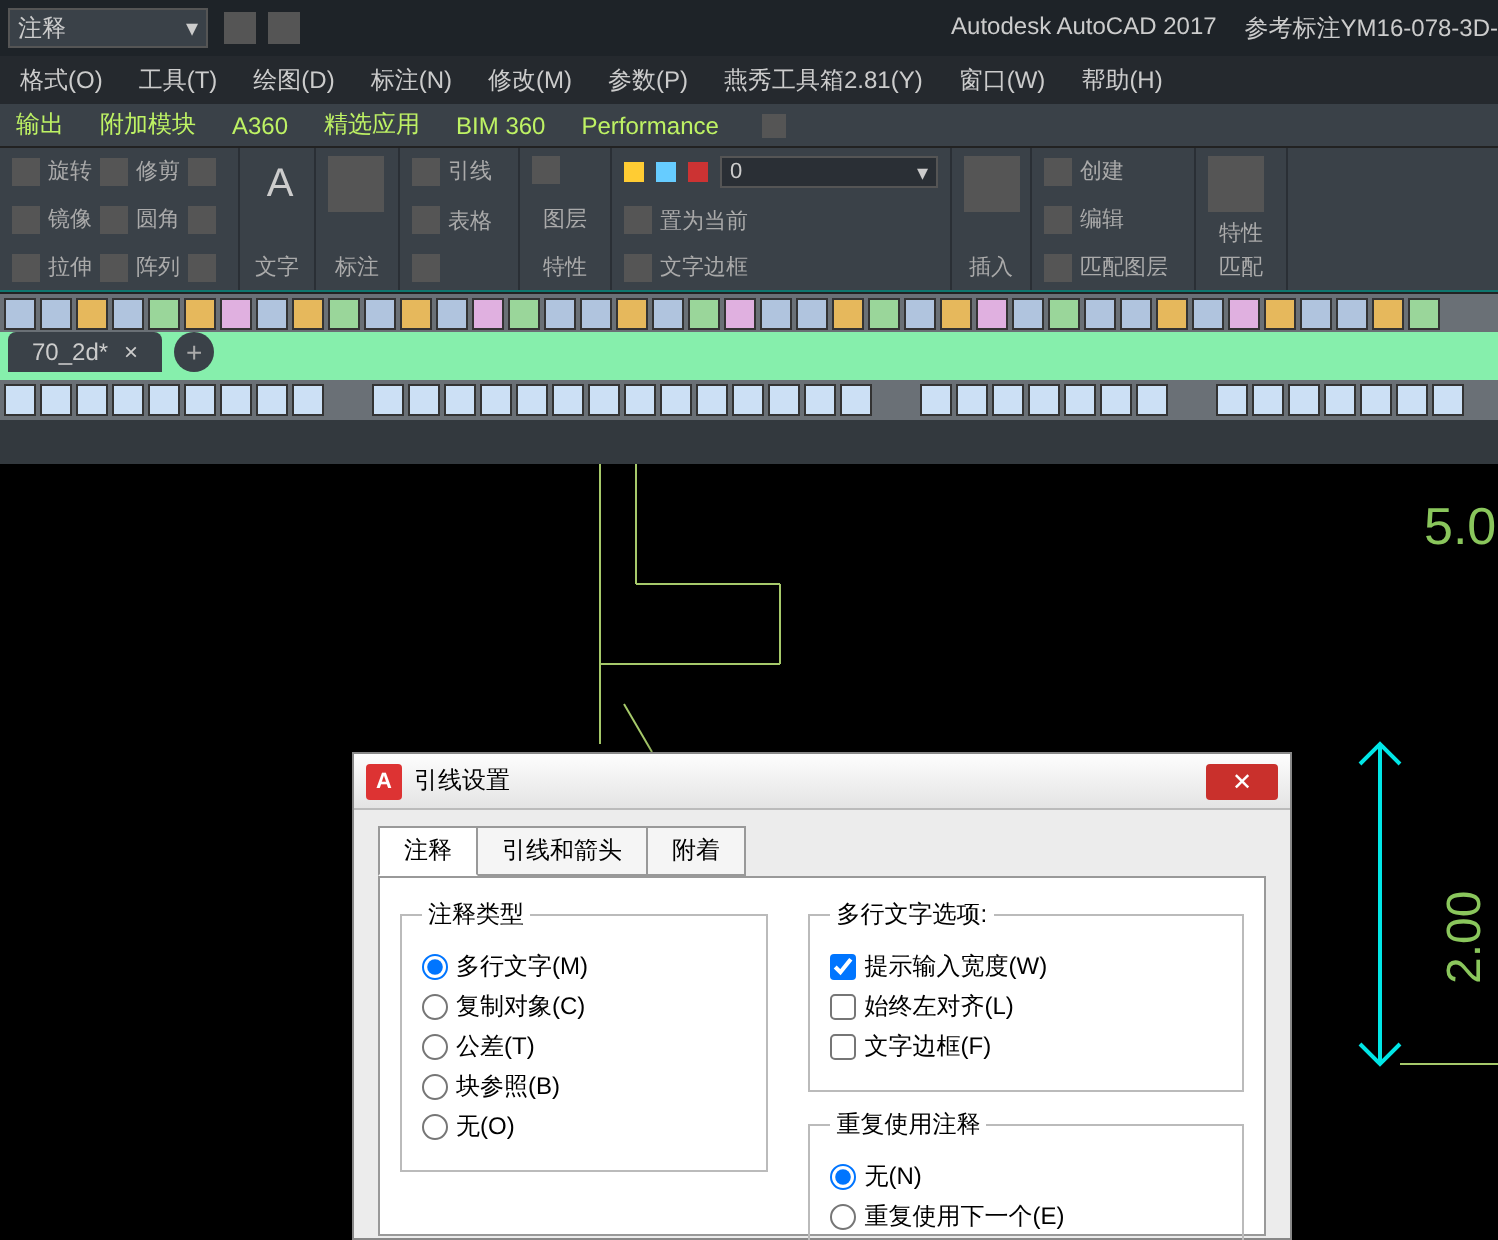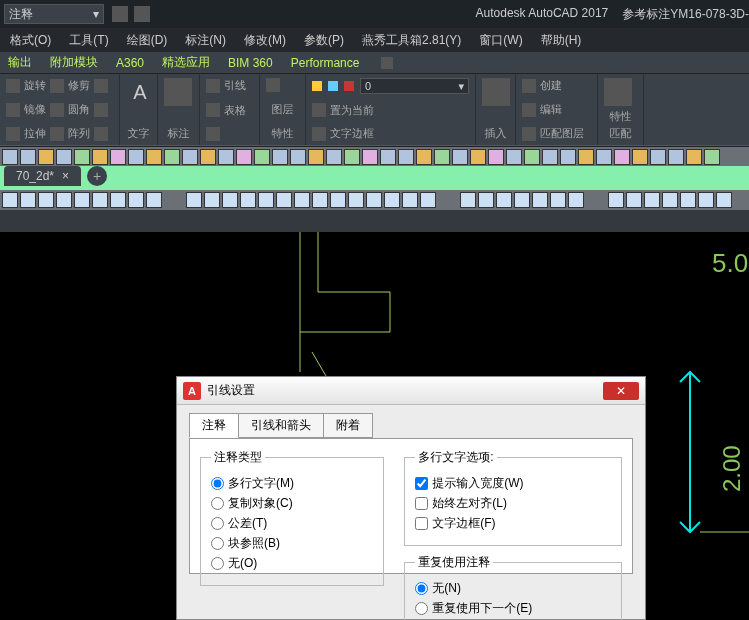--- a/index.html
+++ b/index.html
@@ -48,21 +48,21 @@
 .canvas svg { position: absolute; top:0; left:0; }
 
 
 .dlg { position: absolute; left: 176px; top: 376px; width: 470px; height: 244px; background: #ececec; border: 1px solid #888; box-shadow: 2px 2px 8px rgba(0,0,0,0.5); }
 .dlg .dtitle { height: 28px; background: linear-gradient(#fdfdfd,#e4e4e4); display: flex; align-items: center; padding: 0 6px; font-size: 12px; border-bottom: 1px solid #bbb; }
 .dlg .dtitle .aicon { width: 18px; height: 18px; background: #d33; margin-right: 6px; display: inline-flex; align-items: center; justify-content: center; color: #fff; font-weight: bold; font-size: 11px; border-radius: 2px; }
 .dlg .dtitle .close { margin-left: auto; width: 36px; height: 18px; background: #c9302c; color: #fff; display: flex; align-items: center; justify-content: center; border-radius: 2px; font-size: 12px; }
 .dlg .tabstrip { display: flex; padding: 8px 12px 0 12px; font-size: 12px; }
 .dlg .tabstrip .t { padding: 3px 12px; border: 1px solid #999; background: #f5f5f5; margin-right: -1px; }
 .dlg .tabstrip .t.active { background: #fff; border-bottom: 1px solid #fff; position: relative; z-index: 1; }
-.dlg .body { margin: 0 12px 10px 12px; border: 1px solid #999; background: #fff; height: 136px; padding: 10px; display: flex; gap: 20px; font-size: 12px; }
+.dlg .body { margin: 0 12px 10px 12px; border: 1px solid #999; background: #fff; height: 180px; padding: 10px; display: flex; gap: 20px; font-size: 12px; }
 fieldset { border: 1px solid #bbb; padding: 6px 10px 10px 10px; }
 legend { font-size: 12px; padding: 0 3px; }
 .opt { display: flex; align-items: center; gap: 4px; margin: 3px 0; }
 .opt input { margin: 0; }
 .col { display: flex; flex-direction: column; gap: 8px; }
 </style>
 </head>
 <body>
 
 <div class="titlebar">

